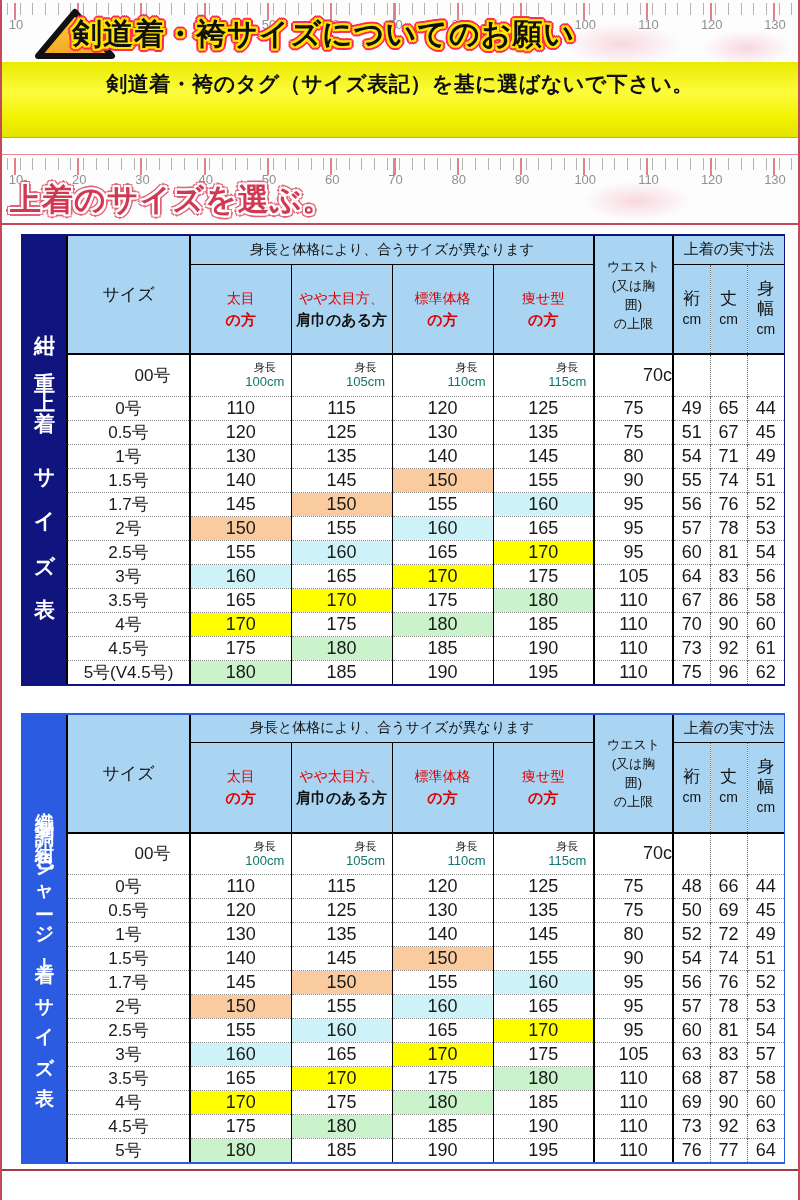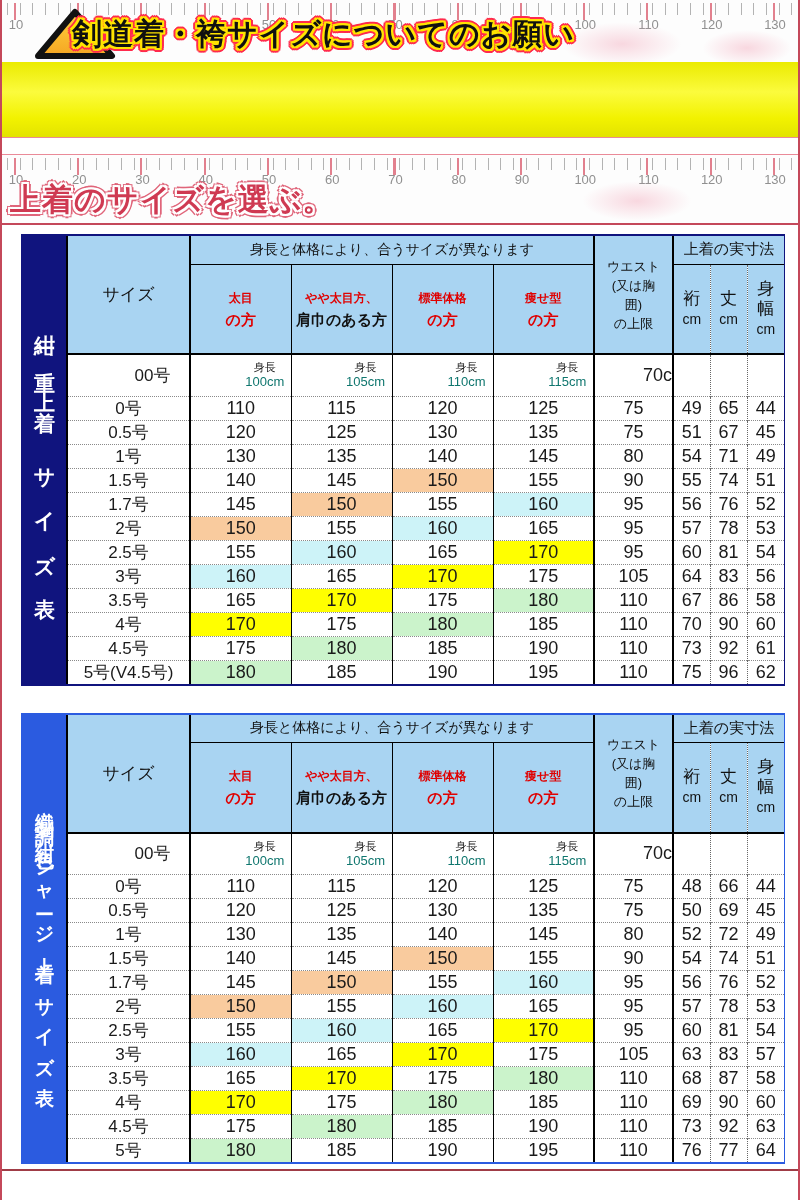--- a/index.html
+++ b/index.html
@@ -53,21 +53,21 @@
          text-align:center;}
   .strip-1{font-size:21px;letter-spacing:19px;}
   .strip-2{font-size:19px;letter-spacing:8px;}
   table.size{border-collapse:collapse;table-layout:fixed;width:717px;border-left:2px solid #000;}
   table.size th,table.size td{padding:0;text-align:center;vertical-align:middle;overflow:hidden;}
   table.size th{background:#a9d4f2;font-weight:normal;color:#111;text-align:center;}
   thead tr.hr1{height:28px;} thead tr.hr2{height:90px;}
   .h-span{font-size:14px;border-bottom:1px solid #000;}
   .h-meas-span{font-size:15px;border-bottom:1px solid #000;}
   .h-size{font-size:17px;}
-  .h-build .l1{font-size:12px;font-weight:bold;color:#e00000;line-height:21px;}
+  .h-build .l1{font-size:14px;font-weight:normal;color:#e00000;line-height:21px;}
   .h-build .l2{font-size:15px;font-weight:bold;color:#e00000;line-height:21px;}
   .h-build .l2.black{color:#111;}
   .h-waist{font-size:13px;line-height:19px;}
   .h-meas{font-size:17px;line-height:20px;}
   .h-meas .cm{font-size:14px;}
   .bL2{border-left:2px solid #000;} .bL1{border-left:1px solid #000;} .bDot{border-left:1px dotted #666;}
   tbody td{border-top:1px dotted #8a8a8a;font-size:18px;color:#1a1a1a;background:#fff;}
   tbody tr{height:23px;}
   tbody tr.r-first{height:42px;}
   tbody tr.r-first td{border-top:2px solid #000;padding-left:48px;}
@@ -108,20 +108,21 @@
             </linearGradient>
           </defs>
         <polygon points="42,4 79,48 5,48" fill="url(#wg)" stroke="#111" stroke-width="6" stroke-linejoin="round"></polygon>
         <text x="42" y="41" text-anchor="middle" font-size="28" font-weight="bold" fill="#111">!</text>
       </svg>
     </span>
     <div class="page-title">剣道着・袴サイズについてのお願い</div>
   </div>
 
   <div class="notice">
+    <div>剣道着・袴のタグ（サイズ表記）を基に選ばないで下さい。</div>
   </div>
 
   <div class="gap-strip"></div>
 
   <div class="ruler band-mid">
     <div class="ruler-nums">
         <span class="ruler-num" style="left: 14px;">10</span>
         <span class="ruler-num" style="left: 77.25px;">20</span>
         <span class="ruler-num" style="left: 140.5px;">30</span>
         <span class="ruler-num" style="left: 203.75px;">40</span>

